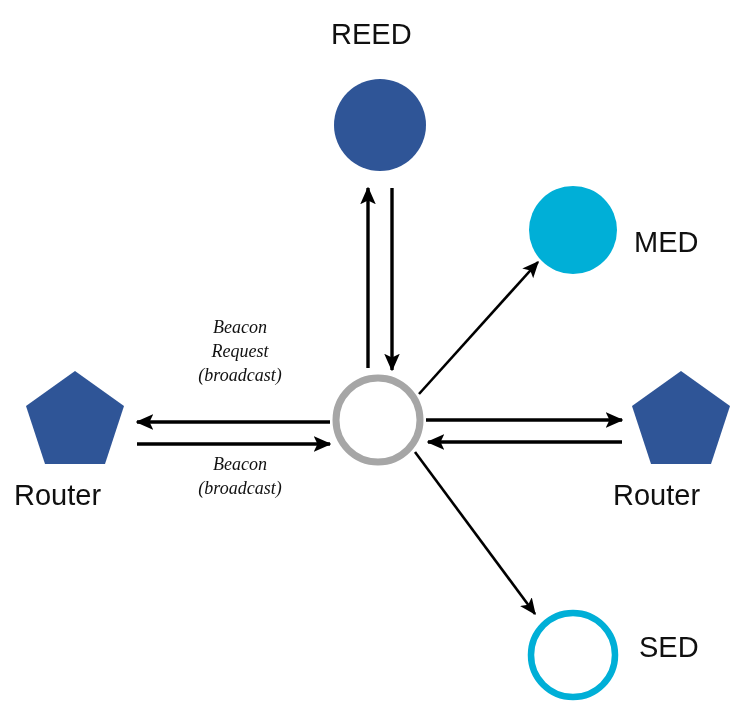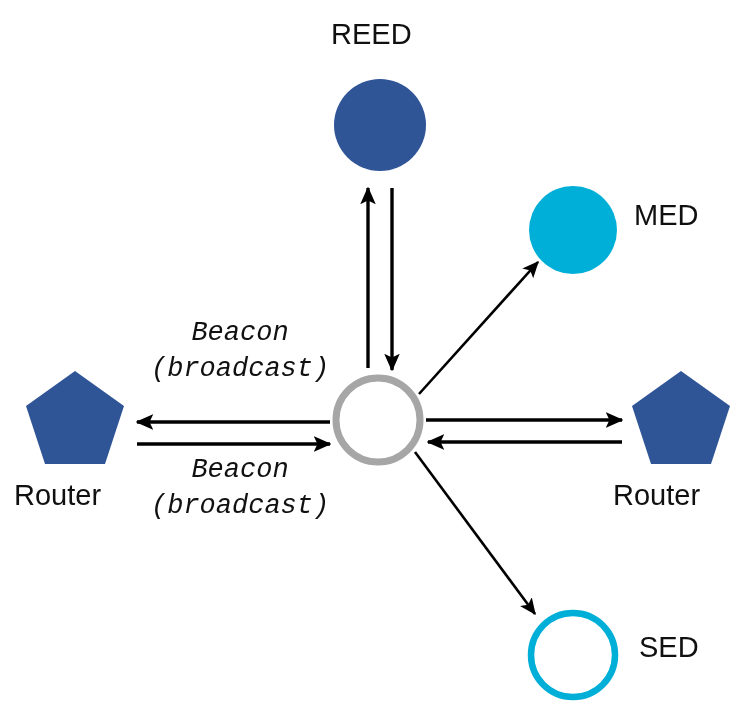--- a/index.html
+++ b/index.html
@@ -26,34 +26,34 @@
     position: absolute;
     font-family: "Liberation Sans", sans-serif;
     font-size: 29px;
     font-weight: 400;
     color: #101010;
     white-space: nowrap;
     line-height: 1;
   }
   .edge-label {
     position: absolute;
-    font-family: Liberation Mono, monospace;
-    font-size: 27px;
+    font-family: Liberation Serif, serif;
+    font-size: 18px;
     font-style: italic;
     color: #111111;
     white-space: nowrap;
     text-align: center;
     line-height: 1.32;
   }
   .edge-label span {
     display: block;
   }
   
   #label-reed   { left: 331px; top: 20px; }
-  #label-med    { left: 634px; top: 201px; }
+  #label-med    { left: 634px; top: 228px; }
   #label-sed    { left: 639px; top: 633px; }
   #label-router-left  { left: 14px;  top: 481px; }
   #label-router-right { left: 613px; top: 481px; }
   
   #label-beacon-request { left: 151px; top: 316px; width: 178px; }
   #label-beacon         { left: 151px; top: 453px; width: 178px; }
 </style>
 </head>
 <body>
 
@@ -103,20 +103,21 @@
   <div class="node-label" id="label-med">MED</div>
 
   <div class="node-label" id="label-sed">SED</div>
 
   <div class="node-label" id="label-router-left">Router</div>
 
   <div class="node-label" id="label-router-right">Router</div>
 
   <div class="edge-label" id="label-beacon-request">
     <span>Beacon</span>
+    <span>Request</span>
     <span>(broadcast)</span>
   </div>
 
   <div class="edge-label" id="label-beacon">
     <span>Beacon</span>
     <span>(broadcast)</span>
   </div>
 
 </div>
 

